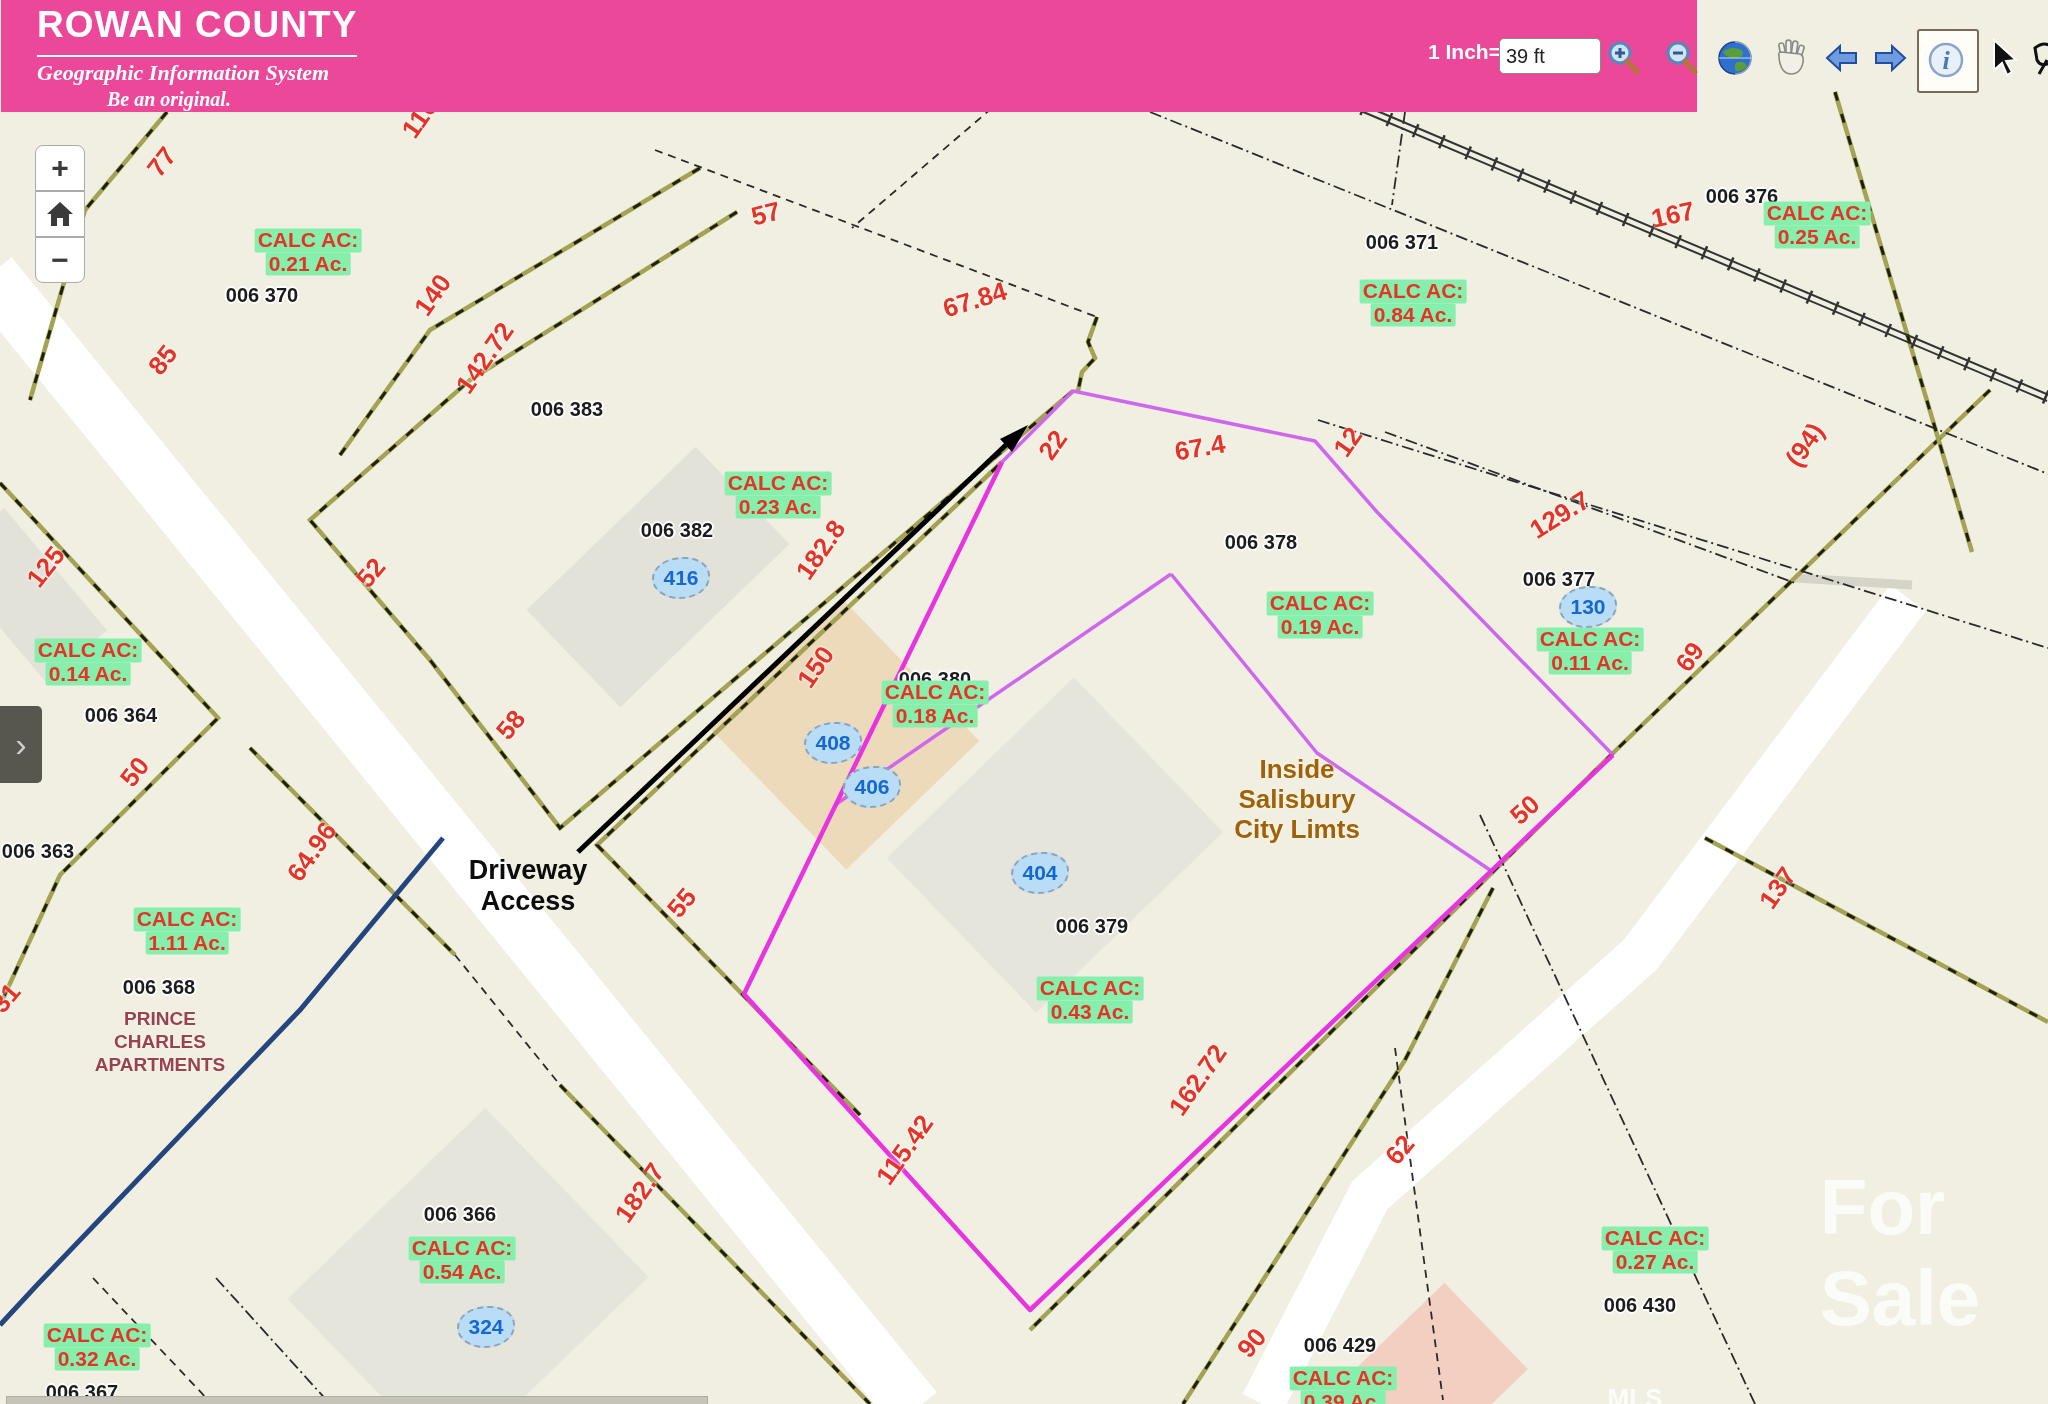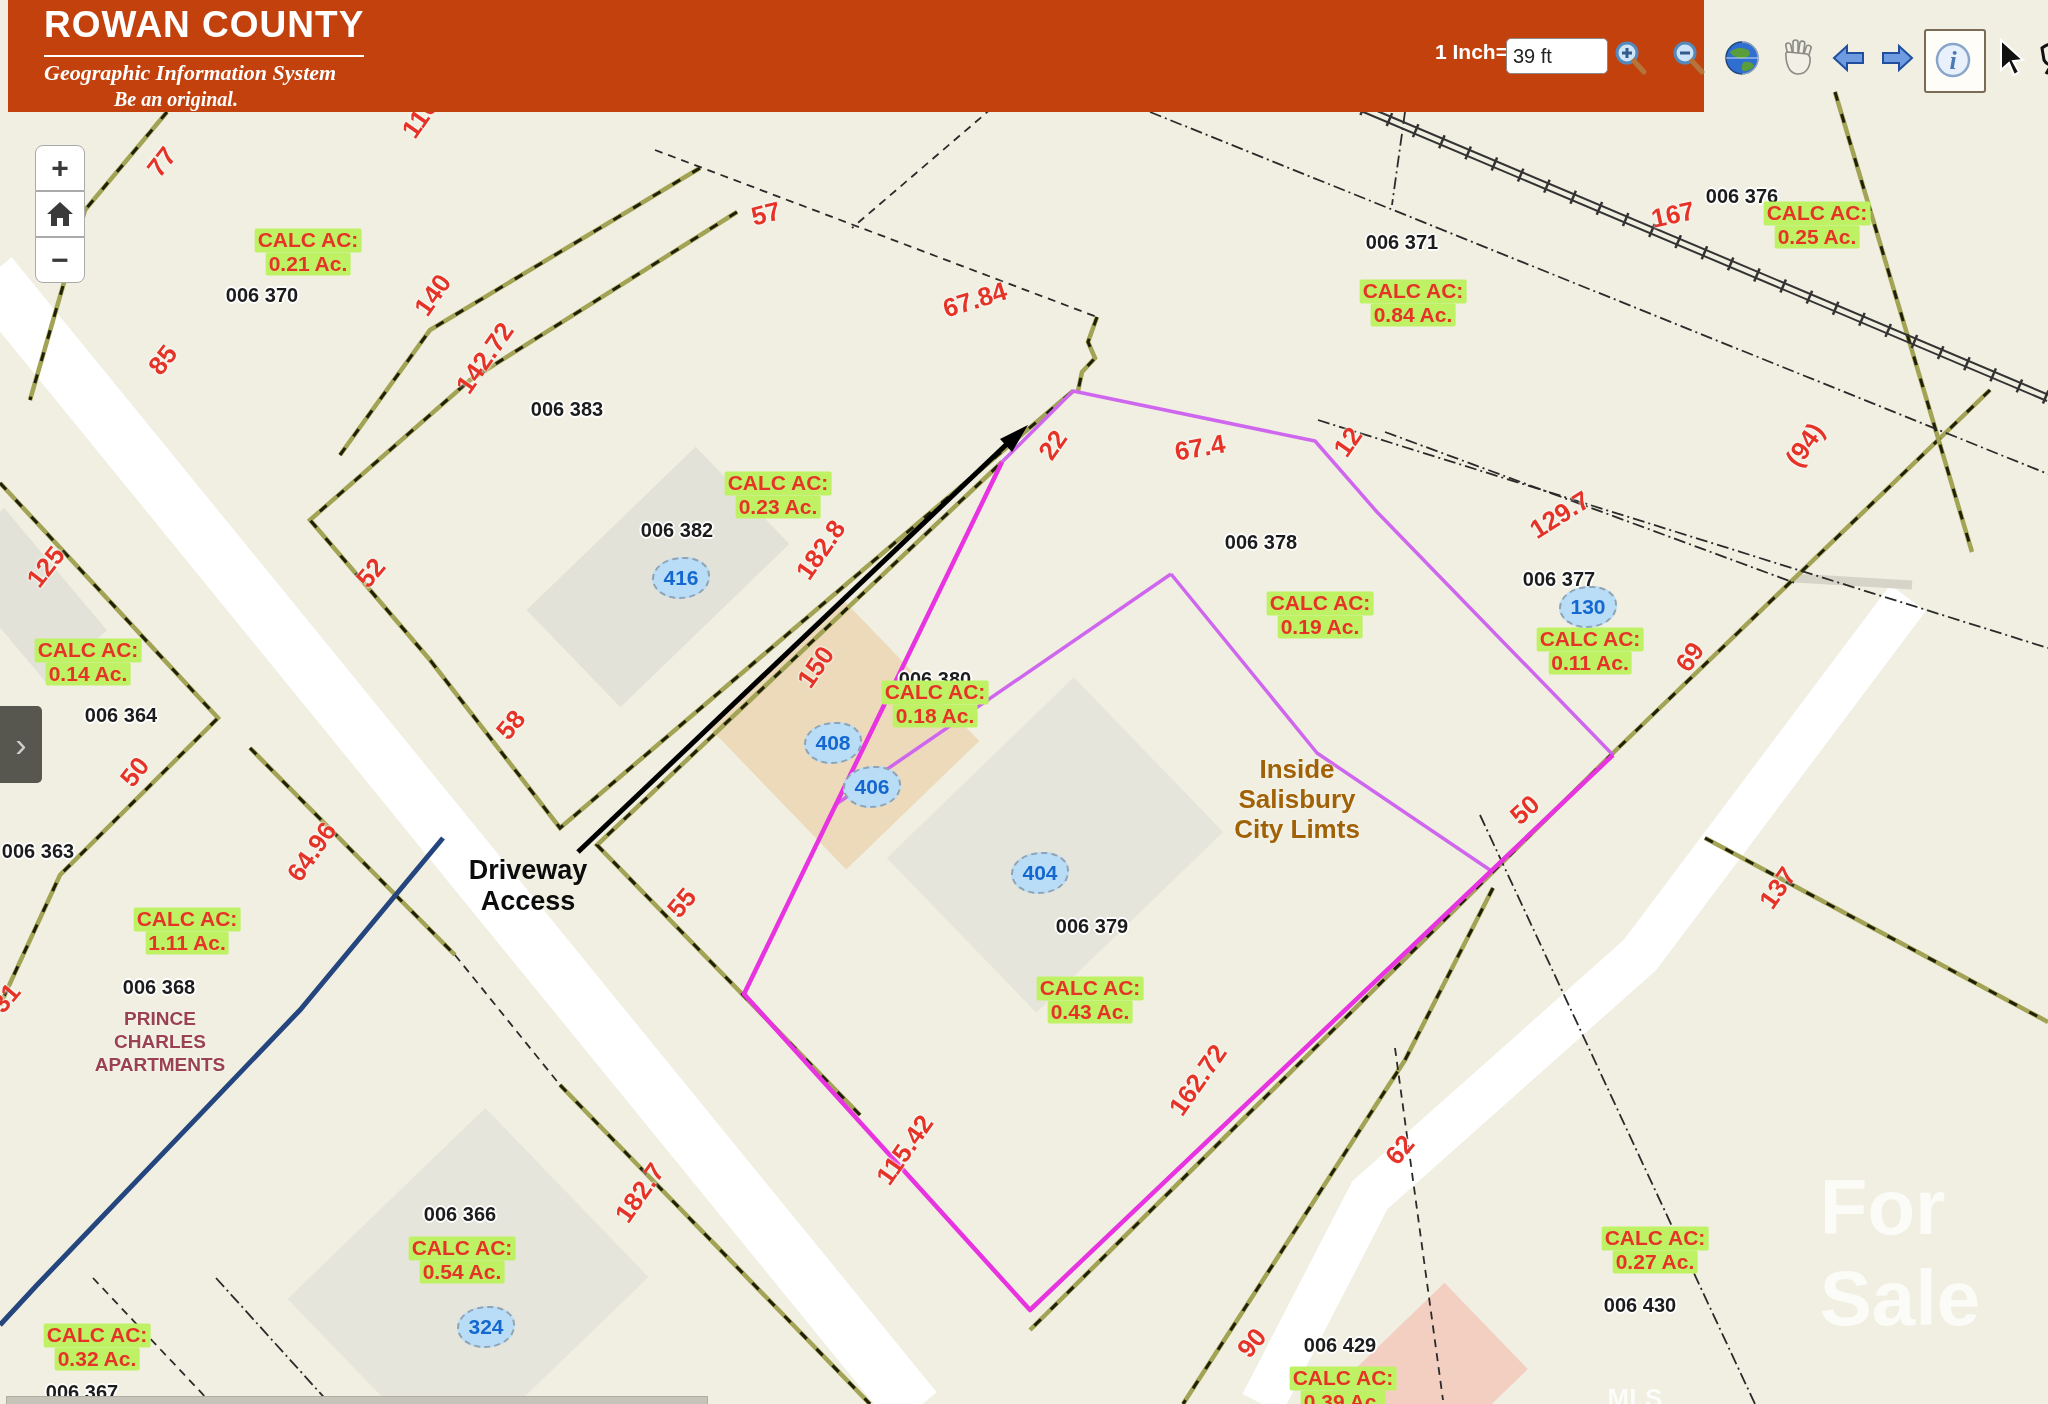--- a/index.html
+++ b/index.html
@@ -1,18 +1,18 @@
 <!DOCTYPE html>
 <html><head>
 <meta charset="utf-8">
 <style>
   html,body{margin:0;padding:0;width:2048px;height:1404px;overflow:hidden;
     font-family:"Liberation Sans",sans-serif;background:#f0efe1;position:relative;}
   
-  #header{position:absolute;left:8px;top:0;width:1696px;height:112px;background:#c2410c;z-index:50;}
+  #header{position:absolute;left:1px;top:0;width:1696px;height:112px;background:#ec4899;z-index:50;}
   #logo{position:absolute;left:36px;top:4px;color:#fff;}
   #logo .l1{font-size:37px;font-weight:bold;letter-spacing:1px;line-height:42px;}
   #logo .l2{font-family:"Liberation Serif",serif;font-style:italic;font-weight:bold;font-size:22px;
     border-top:2px solid #fff;padding-top:3px;margin-top:9px;}
   #logo .l3{font-family:"Liberation Serif",serif;font-style:italic;font-weight:bold;font-size:20px;
     margin-left:70px;margin-top:2px;}
   #scalebox{position:absolute;left:1427px;top:40px;color:#fff;font-weight:bold;font-size:21px;}
   #scaleinput{position:absolute;left:1498px;top:38px;width:88px;height:34px;border:1px solid #888;
     border-radius:5px;font-size:20px;padding:0 6px;font-family:"Liberation Sans",sans-serif;color:#222;}
   .hicon{position:absolute;top:38px;width:40px;height:40px;cursor:pointer;}
@@ -28,21 +28,21 @@
     border-radius:0 5px 5px 0;color:#cfcfcb;display:flex;align-items:center;justify-content:center;
     font-size:34px;z-index:40;cursor:pointer;}
   
   #labels{position:absolute;left:0;top:0;width:2048px;height:1404px;z-index:20;}
   .lbl{position:absolute;transform:translate(-50%,-50%);white-space:nowrap;}
   .dim{color:#e63327;font-weight:bold;font-size:26px;
     text-shadow:0 0 3px rgba(255,255,255,.9),0 0 3px rgba(255,255,255,.9);}
   .pid{color:#1c1c1c;font-weight:bold;font-size:20px;
     text-shadow:-2px 0 #fff,2px 0 #fff,0 -2px #fff,0 2px #fff,1px 1px #fff,-1px -1px #fff;}
   .calc{color:#e63327;font-weight:bold;font-size:21px;text-align:center;line-height:1.12;}
-  .calc span{background:#bef264;padding:0 3px;border-radius:2px;display:inline-block;}
+  .calc span{background:#86efac;padding:0 3px;border-radius:2px;display:inline-block;}
   .addr{width:54px;height:38px;background:#b9ddf6;border:2px dashed #8fa3b4;
     border-radius:55% 45% 55% 50%;display:flex;align-items:center;justify-content:center;
     color:#1468cf;font-weight:bold;font-size:21px;transform:translate(-50%,-50%) rotate(-12deg);}
   .note-drive{color:#0c0c0c;font-weight:bold;font-size:27px;text-align:center;line-height:1.15;}
   .note-city{color:#a16207;font-weight:bold;font-size:26px;text-align:center;line-height:1.15;
     text-shadow:0 0 3px rgba(255,255,255,.8);}
   .note-apts{color:#9a4152;font-weight:bold;font-size:19px;text-align:center;line-height:1.2;
     text-shadow:0 0 3px rgba(255,255,255,.8);}
   
   #watermark{position:absolute;left:0;top:0;width:2048px;height:1404px;z-index:30;pointer-events:none;}

